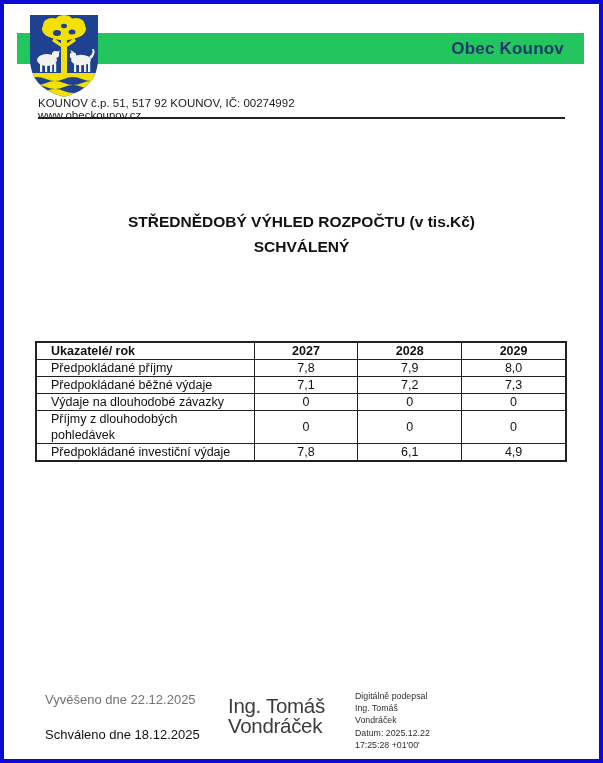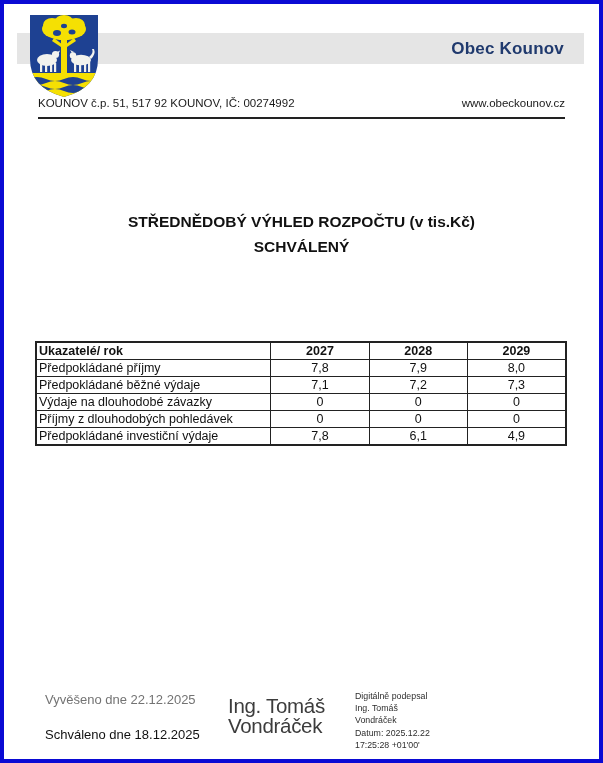--- a/index.html
+++ b/index.html
@@ -15,21 +15,21 @@
     width: 603px; height: 763px;
     box-sizing: border-box;
     border: 4px solid #0a0ad4;
     background: #ffffff;
   }
   
   .band {
     position: absolute;
     left: 13px; top: 29px;
     width: 567px; height: 31px;
-    background: #e5e5e5;
+    background: #22c55e;
   }
   .org-name {
     position: absolute;
     right: 20px; top: 0;
     line-height: 31px;
     font-size: 17px;
     font-weight: bold;
     color: #203a6e;
     letter-spacing: 0.2px;
   }
@@ -39,20 +39,21 @@
     width: 72px; height: 86px;
   }
   .addr-row {
     position: absolute;
     left: 34px; top: 93px;
     width: 527px;
     display: flex;
     justify-content: space-between;
     font-size: 11.5px;
     color: #1a1a1a;
+    flex-direction: column;
   }
   .rule {
     position: absolute;
     left: 34px; top: 113px;
     width: 527px; height: 0;
     border-top: 2px solid #222;
   }
   
   .title {
     position: absolute;
@@ -69,21 +70,21 @@
     position: absolute;
     left: 31px; top: 337px;
     width: 532px;
     border-collapse: collapse;
     font-size: 12.5px;
     color: #111;
   }
   .budget-table th, .budget-table td {
     border: 1px solid #222;
     height: 16px;
-    padding: 0 2px;
+    padding: 0 14px;
     line-height: 16px;
     margin-top: 45px;
   }
   .budget-table { border: 2px solid #222; }
   .budget-table th.c-label, .budget-table td.c-label {
     width: 229px; text-align: left;
   }
   .budget-table th.c-val, .budget-table td.c-val {
     width: 93px; text-align: center;
   }

